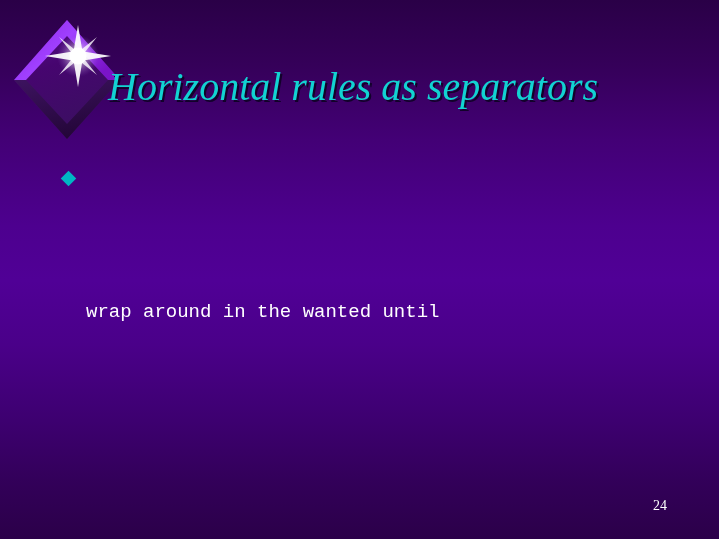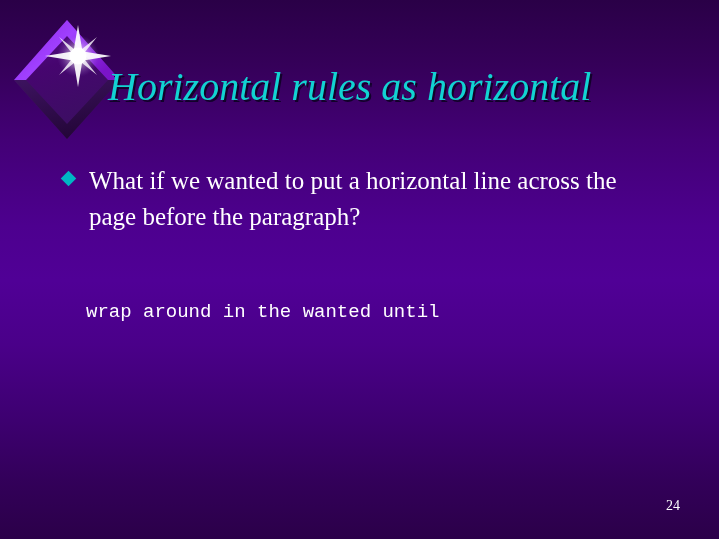--- a/index.html
+++ b/index.html
@@ -94,21 +94,21 @@
     white-space: pre;
   }
   .code-line { white-space: pre; }
 
   
   #page-number {
     position: absolute;
     left: 640px;
     top: 498px;
     width: 40px;
-    text-align: right;
+    text-align: center;
     font-family: "Liberation Serif", "DejaVu Serif", serif;
     font-size: 14px;
     color: #ffffff;
   }
 </style>
 </head>
 <body>
 
 <div id="slide">
 
@@ -151,26 +151,25 @@
         <polygon points="33,0 7,-4.2 0,0 7,4.2" fill="#ffffff" opacity="0.92"></polygon>
         <polygon points="-19,-19 -4,-7 0,0 -7,-4" fill="#ffffff" opacity="0.8"></polygon>
         <polygon points="19,-19 4,-7 0,0 7,-4" fill="#ffffff" opacity="0.8"></polygon>
         <polygon points="-19,19 -4,7 0,0 -7,4" fill="#ffffff" opacity="0.8"></polygon>
         <polygon points="19,19 4,7 0,0 7,4" fill="#ffffff" opacity="0.8"></polygon>
         <circle cx="0" cy="0" r="8.5" fill="#ffffff"></circle>
       </g>
     </svg>
   </div>
 
-  <div id="title">Horizontal rules as horizontal</div>
+  <div id="title">Horizontal rules as separators</div>
 
   <div id="body-block">
     <div class="bullet-row">
       <span class="bullet-mark"></span>
-      <div class="bullet-text">What if we wanted to put a horizontal line across the page before the paragraph?</div>
     </div>
   </div>
 
   <div id="code-block">
     <div class="code-line">wrap around in the wanted until</div>
     
     
     
     
   </div>

